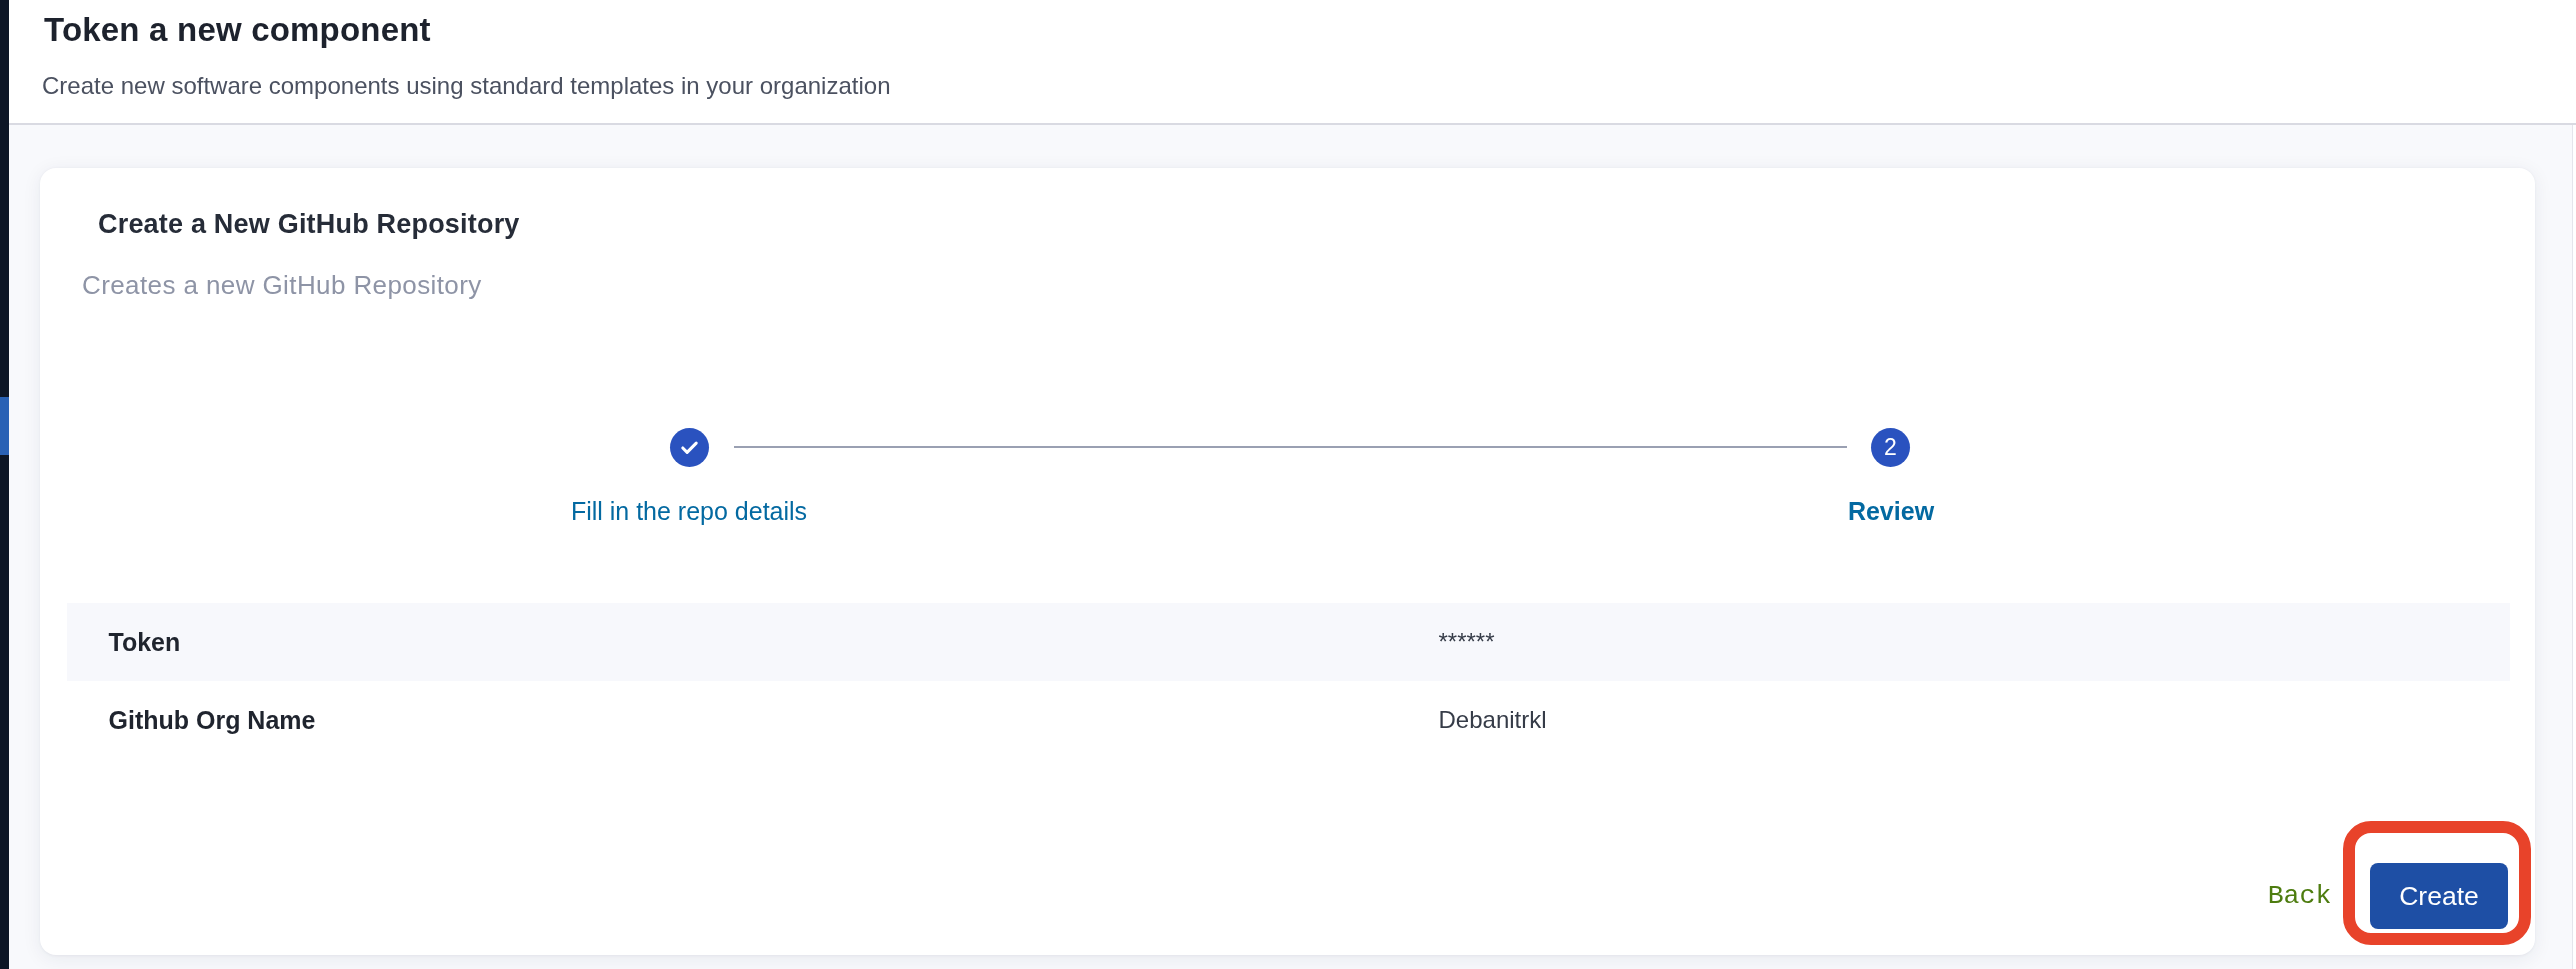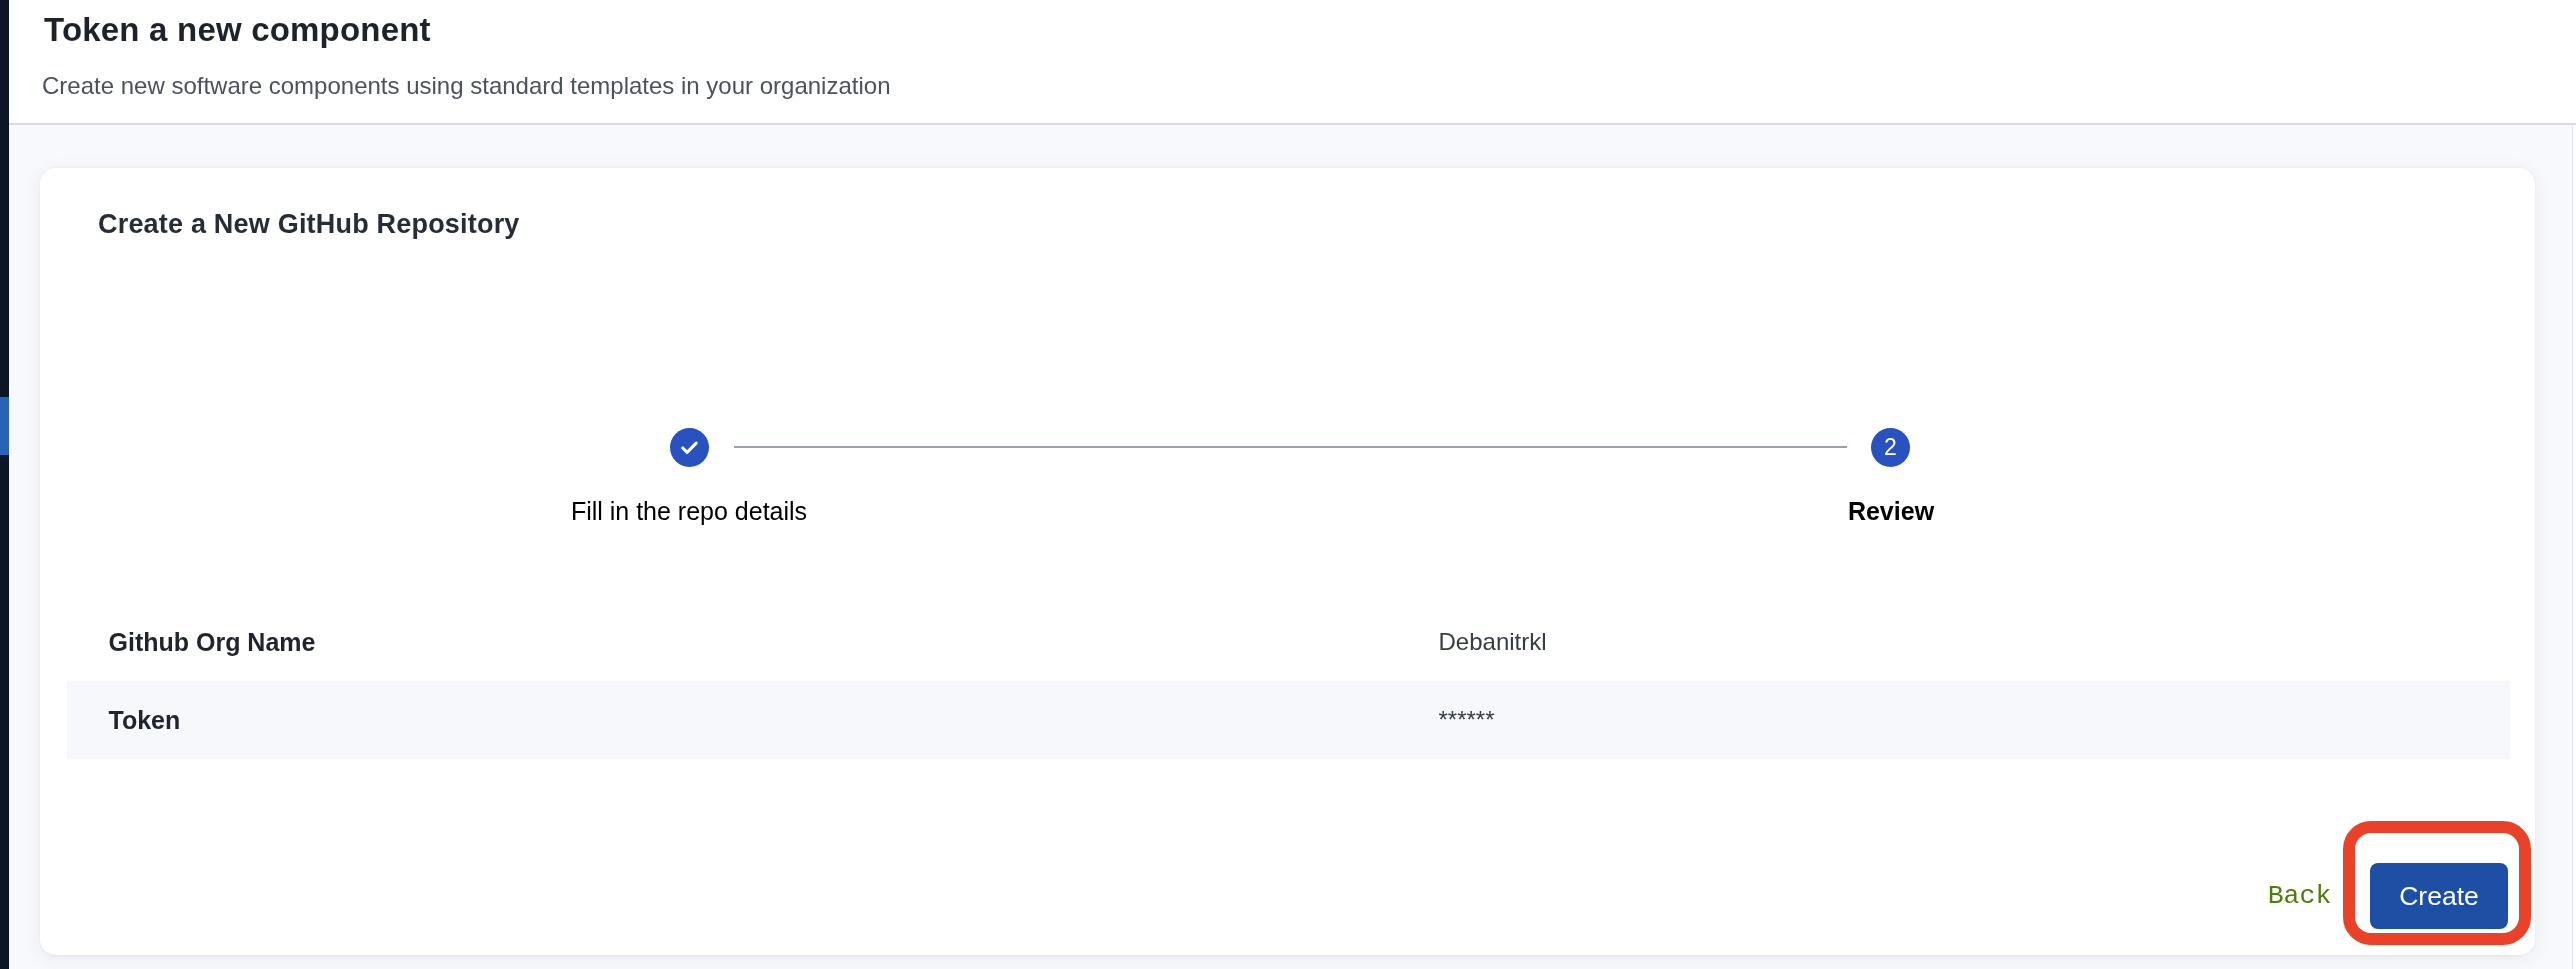--- a/index.html
+++ b/index.html
@@ -54,21 +54,21 @@
     display:flex;align-items:center;justify-content:center;
   }
   .step-circle.step-1{left:630px;top:260px;}
   .step-circle.step-2{left:1831px;top:260px;font-size:23px;}
   .stepper-connector{
     position:absolute;left:694px;top:278px;width:1113px;height:1.8px;
     background:#9aa0b2;
   }
   .step-label{
     position:absolute;top:329px;transform:translateX(-50%);
-    font-size:25px;font-weight:500;color:#000000;white-space:nowrap;
+    font-size:25px;font-weight:500;color:#0369a1;white-space:nowrap;
   }
   .step-label.label-1{left:649px;}
   .step-label.label-2{left:1851px;font-weight:bold;}
   
   .review-table{
     position:absolute;left:26.5px;top:435px;width:2443px;
   }
   .review-row{
     position:relative;height:78px;display:flex;align-items:center;
   }
@@ -113,45 +113,46 @@
 
 <header class="page-header">
   <h1 class="page-title">Token a new component</h1>
   <p class="page-subtitle">Create new software components using standard templates in your organization</p>
 </header>
 
 <main>
   <section class="card">
 
     <h2 class="card-title">Create a New GitHub Repository</h2>
+    <p class="card-subtitle">Creates a new GitHub Repository</p>
 
     <div>
       <div class="step-circle step-1">
         <span style="display:flex;">
           <svg width="23" height="23" viewBox="0 0 24 24" fill="none">
             <path d="M5 12.5 L9.5 17 L19 7.5" stroke="#ffffff" stroke-width="3.2" stroke-linecap="round" stroke-linejoin="round"></path>
           </svg>
         </span>
       </div>
       <div class="stepper-connector"></div>
       <div class="step-circle step-2">
         <span>2</span>
       </div>
       <div class="step-label label-1">Fill in the repo details</div>
       <div class="step-label label-2">Review</div>
     </div>
 
     <div class="review-table">
+      <div class="review-row striped">
+        <span class="row-label">Token</span>
+        <span class="row-value">******</span>
+      </div>
       <div class="review-row">
         <span class="row-label">Github Org Name</span>
         <span class="row-value">Debanitrkl</span>
-      </div>
-      <div class="review-row striped">
-        <span class="row-label">Token</span>
-        <span class="row-value">******</span>
       </div>
     </div>
 
     <button class="back-button">Back</button>
     <button class="create-button">Create</button>
     <div class="highlight-ring"></div>
 
   </section>
 </main>
 

